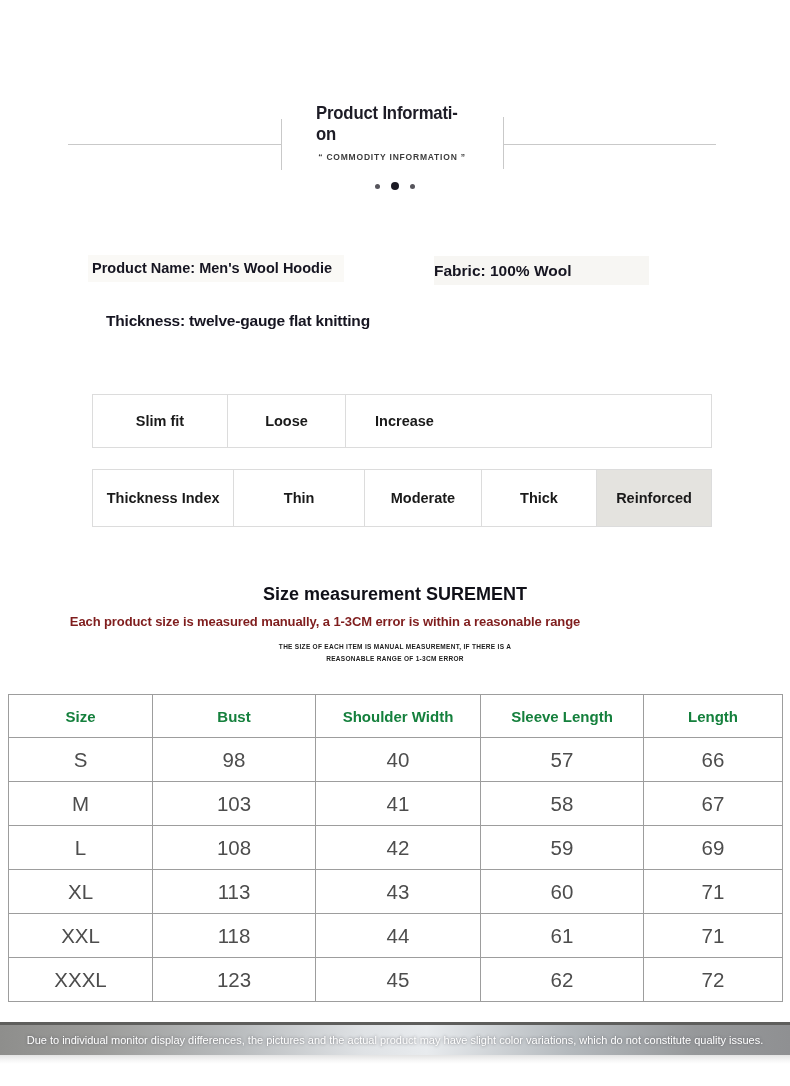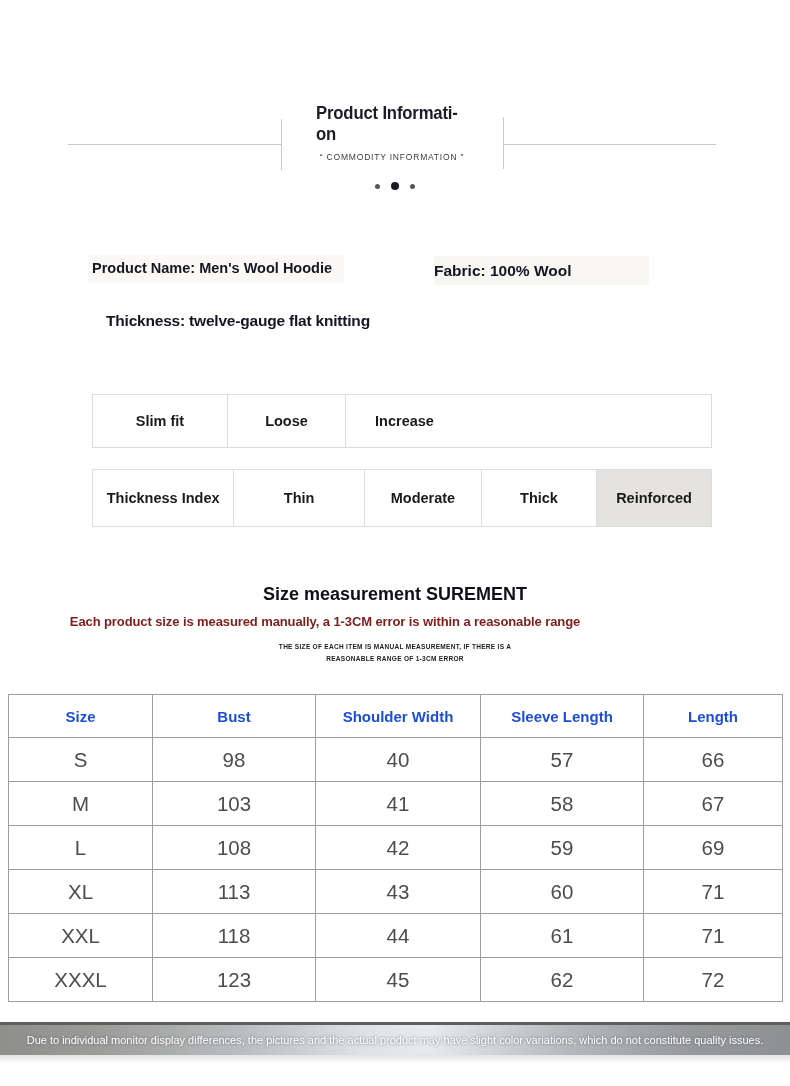--- a/index.html
+++ b/index.html
@@ -14,21 +14,21 @@
   
   .h-line{background:#c9c9c9;height:1px;}
   .h-tick{background:#c9c9c9;width:1px;}
   .hdr-title{
     left:316px;top:102px;width:200px;
     font-size:19px;font-weight:700;line-height:21px;color:#1d1c26;
     transform:scaleX(0.88);transform-origin:left top;letter-spacing:-0.2px;
   }
   .hdr-sub{
     left:281px;top:152px;width:222px;text-align:center;
-    font-size:8.5px;font-weight:400;color:#3c3c3c;letter-spacing:0.8px;
+    font-size:8.5px;font-weight:700;color:#3c3c3c;letter-spacing:0.8px;
   }
   .dots{left:369px;top:181px;width:52px;height:10px;display:flex;align-items:center;justify-content:center;gap:11px;}
   .dot-s{width:5px;height:5px;border-radius:50%;background:#56555c;}
   .dot-l{width:8px;height:8px;border-radius:50%;background:#1b1a24;}
 
   
   .fact{font-weight:700;color:#161521;white-space:nowrap;}
   .fact-name{left:88px;top:255px;font-size:14.5px;background:#faf9f6;padding:5px 12px 6px 4px;}
   .fact-fabric{left:434px;top:256px;width:215px;height:29px;line-height:29px;font-size:15.5px;background:#f7f6f3;}
   .fact-thick{left:106px;top:312px;font-size:15.5px;letter-spacing:-0.2px;}
@@ -56,21 +56,21 @@
   .note1{top:643px;} .note2{top:655px;}
 
   
   table.size{
     position:absolute;left:8px;top:694px;width:774px;
     border-collapse:collapse;table-layout:fixed;background:#fff;
   }
   table.size th,table.size td{
     border:1px solid #9d9d9d;text-align:center;padding:0;
   }
-  table.size th{height:42px;font-size:15px;font-weight:700;color:#1d4ed8;}
+  table.size th{height:42px;font-size:15px;font-weight:700;color:#15803d;}
   table.size td{height:43px;font-size:20.5px;font-weight:300;color:#4d4d4d;}
   .c0{width:144px;} .c1{width:163px;} .c2{width:165px;} .c3{width:163px;} .c4{width:139px;}
 
   
   .footer-bar{
     left:0;top:1022px;width:790px;height:30px;
     border-top:3px solid #5e5e5c;
     background:linear-gradient(90deg,#8e8e8c 0%,#9b9b99 12%,#b9bcbe 30%,#dfe2e5 46%,#e8ebee 54%,#b4b9bd 72%,#96989a 88%,#8f9092 100%);
     text-align:center;
   }

